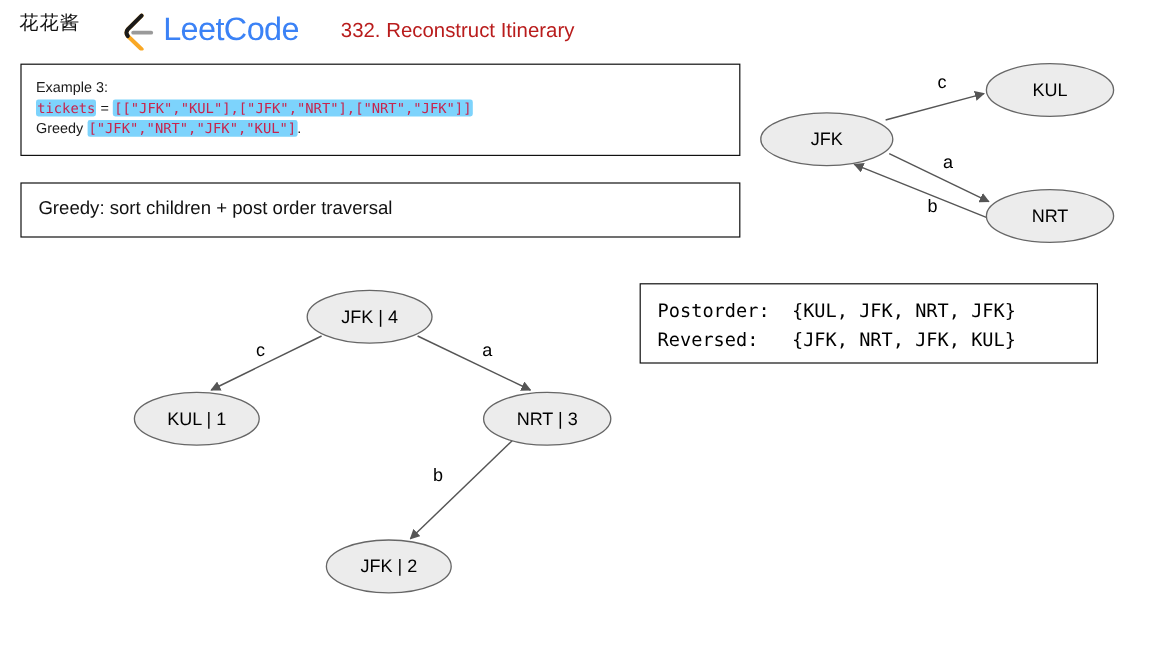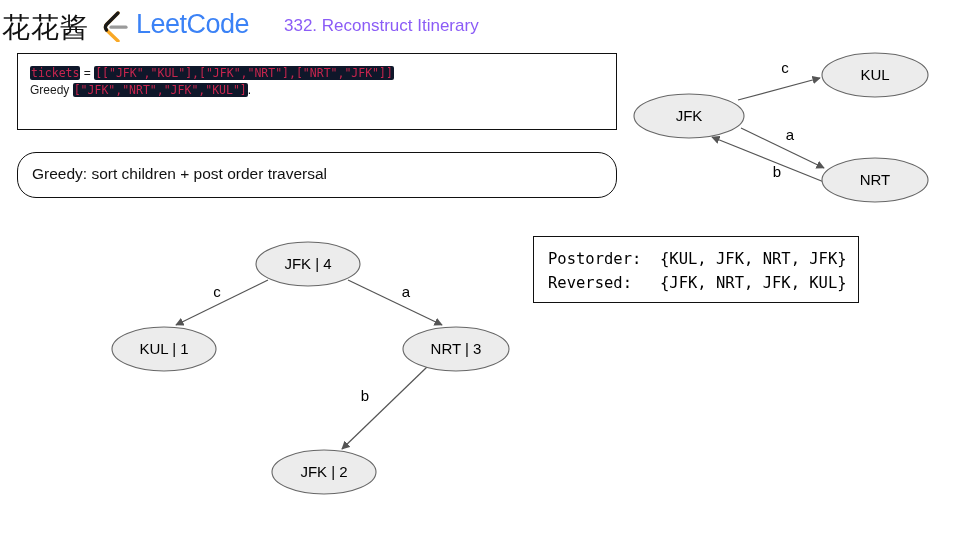--- a/index.html
+++ b/index.html
@@ -17,22 +17,22 @@
   }
 
   
   #header {
     position: absolute;
     left: 0; top: 0;
     width: 960px; height: 46px;
   }
   #brand-cn {
     position: absolute;
-    left: 2px; top: 9px;
-    font-size: 28px;
+    left: 16px; top: 9px;
+    font-size: 16px;
     letter-spacing: 1px;
     color: #111;
     font-family: Liberation Mono, monospace;
   }
   #leetcode-logo {
     position: absolute;
     left: 98px; top: 10px;
     width: 176px; height: 32px;
   }
   #logo-mark { position: absolute; left: 0; top: 0; width: 34px; height: 32px; }
@@ -41,46 +41,46 @@
     left: 38px; top: -1px;
     font-size: 27px;
     color: #3b82f6;
     letter-spacing: -0.5px;
     font-family: "Liberation Sans", sans-serif;
   }
   #problem-title {
     position: absolute;
     left: 284px; top: 16px;
     font-size: 17px;
-    color: #8b5cf6;
+    color: #b91c1c;
   }
 
   
   .framed-box {
     position: absolute;
     border: 1.6px solid #111111;
     background: #ffffff;
     box-sizing: border-box;
   }
   #example-box { left: 17px; top: 53px; width: 600px; height: 77px; }
-  #greedy-box  { left: 17px; top: 152px; width: 600px; height: 46px; border-radius: 19px; }
-  #postorder-box { left: 533px; top: 236px; width: 326px; height: 67px; }
+  #greedy-box  { left: 17px; top: 152px; width: 600px; height: 46px; }
+  #postorder-box { left: 533px; top: 236px; width: 382px; height: 67px; }
 
   #example-lines {
     position: absolute;
     left: 12px; top: 11px;
     font-size: 12px;
     line-height: 17px;
     color: #1a1a1a;
     white-space: nowrap;
   }
   .code-frag {
     font-family: "DejaVu Sans Mono", monospace;
     color: #c7254e;
-    background: #0f172a;
+    background: #7dd3fc;
     font-size: 11.5px;
     border-radius: 2px;
     padding: 0 1px;
   }
   .plain-frag { font-family: "Liberation Sans", sans-serif; }
 
   #greedy-text {
     position: absolute;
     left: 14px; top: 12px;
     font-size: 15.5px;
@@ -140,20 +140,23 @@
     </svg>
     <div id="logo-word">LeetCode</div>
   </div>
 
   <div id="problem-title">332. Reconstruct Itinerary</div>
 </div>
 
 <div id="example-box" class="framed-box">
   <div id="example-lines">
     <div>
+      <span class="plain-frag">Example 3:</span>
+    </div>
+    <div>
       <span class="code-frag">tickets</span><span class="plain-frag"> = </span><span class="code-frag">[["JFK","KUL"],["JFK","NRT"],["NRT","JFK"]]</span>
     </div>
     <div>
       <span class="plain-frag">Greedy </span><span class="code-frag">["JFK","NRT","JFK","KUL"]</span><span class="plain-frag">.</span>
     </div>
   </div>
 </div>
 
 <div id="greedy-box" class="framed-box">
   <div id="greedy-text">Greedy: sort children + post order traversal</div>

